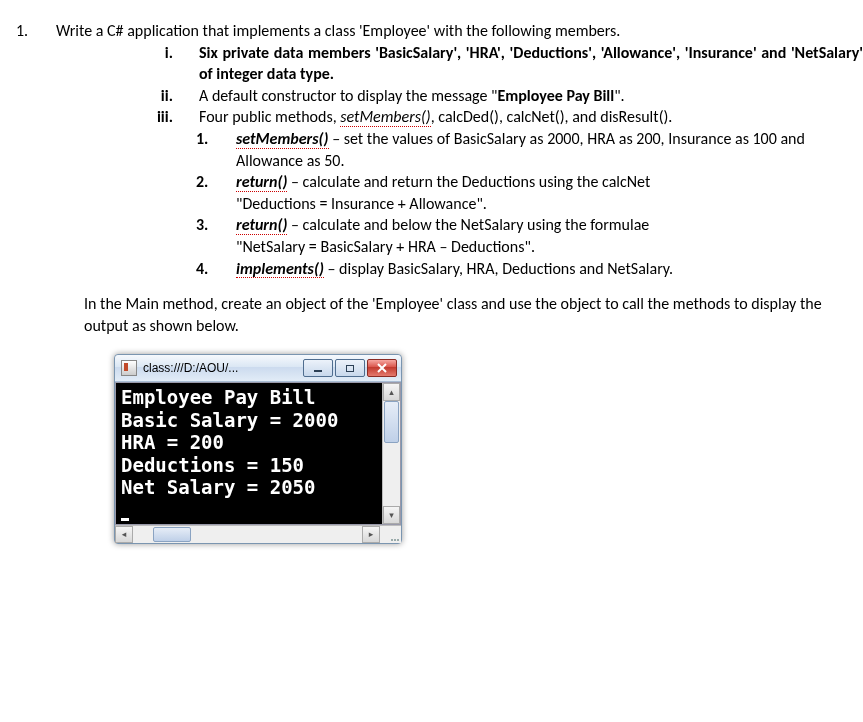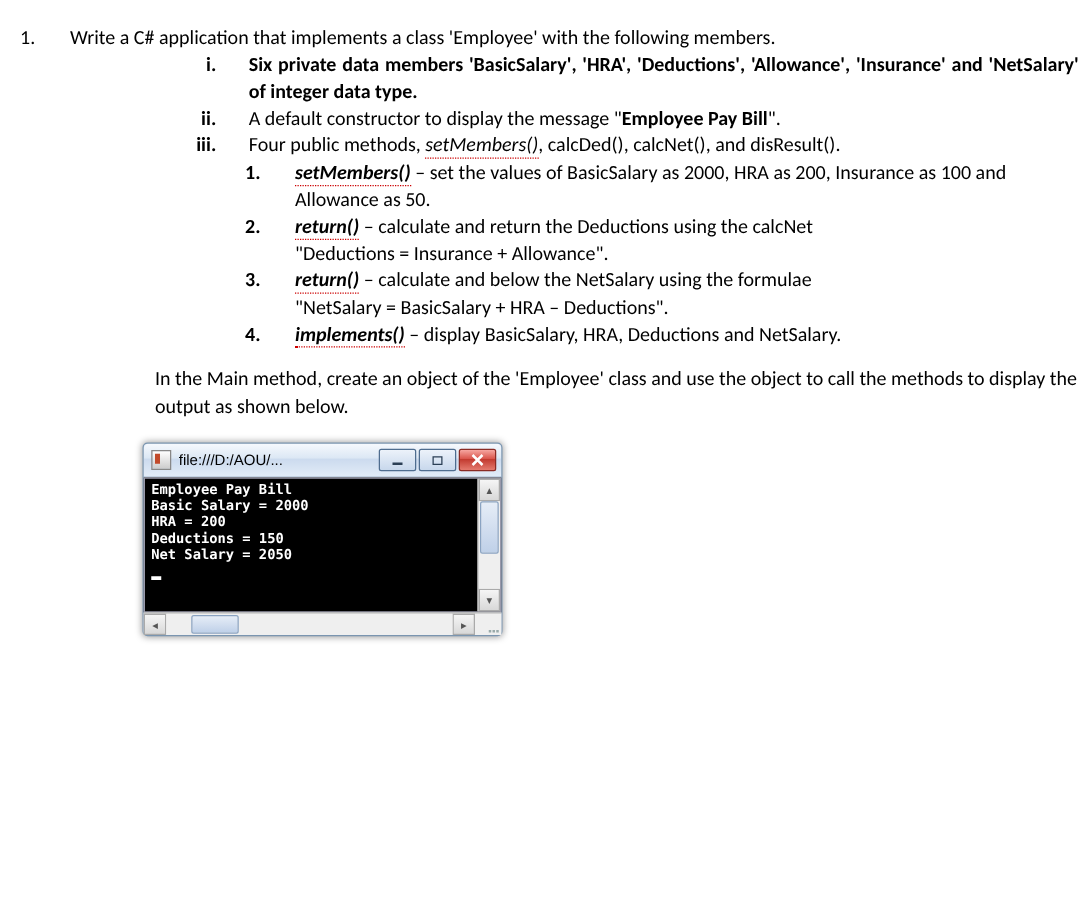--- a/index.html
+++ b/index.html
@@ -21,21 +21,21 @@
   .justify { text-align: justify; font-weight: bold; }
   .bold { font-weight: bold; }
   .underline {
     border-bottom: 1.5px dotted #c00;
     display: inline-block;
     line-height: 1.05;
     font-style: italic;
   }
   .indent-i { margin-left: 125px; }
   .indent-sub { margin-left: 180px; }
-  .indent-main { margin-left: 108px; }
+  .indent-main { margin-left: 68px; }
   .para { margin-top: 14px; }
 
   
   .console-wrap {
     margin-top: 18px;
     margin-left: 98px;
     width: 286px;
     border: 1px solid #7a95b0;
     border-radius: 4px;
     box-shadow: 0 0 6px rgba(0,0,0,0.4), inset 0 0 0 1px #d7e4f2;
@@ -85,23 +85,23 @@
   .console-body{
     display:flex;
     background:#000;
     border:1px solid #99a;
     margin:0;
   }
   .console-text{
     flex:1;
     color:#fff;
     font-family: "Consolas","Lucida Console",monospace;
-    font-size: 11px;
+    font-size: 19px;
     font-weight:bold;
-    padding: 3px 5px 15px 5px;
+    padding: 3px 5px 3px 5px;
     line-height: 1.18;
     white-space: pre;
     min-height: 88px;
   }
   .cursor {
     display:inline-block;
     width:8px; height:3px;
     background:#fff;
     vertical-align: bottom;
     margin-top:6px;
@@ -206,21 +206,21 @@
   <div class="content">
     <span class="underline bold">implements()</span><span> – display BasicSalary, HRA, Deductions and NetSalary.</span>
   </div>
 </div>
 
 <div class="indent-main para">In the Main method, create an object of the 'Employee' class and use the object to call the methods to display the output as shown below.</div>
 
 <div class="console-wrap">
   <div class="titlebar">
     <div class="app-icon"></div>
-    <div class="title-text">file:///D:/AOU/...</div>
+    <div class="title-text">class:///D:/AOU/...</div>
     <div class="win-btns">
       <div class="win-btn min"></div>
       <div class="win-btn max"></div>
       <div class="win-btn close">
         <svg viewBox="0 0 10 10">
             <path d="M1 1 L9 9 M9 1 L1 9" stroke="#fff" stroke-width="2"></path>
           </svg>
       </div>
     </div>
   </div>

